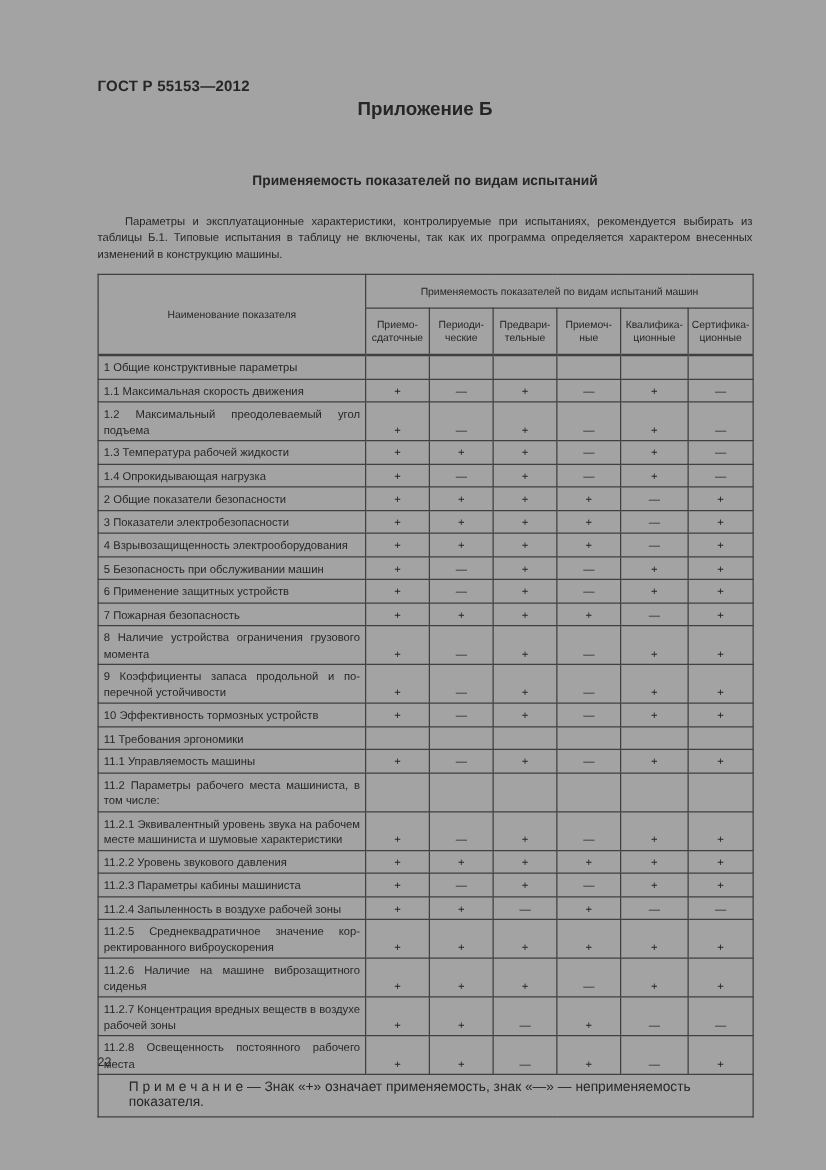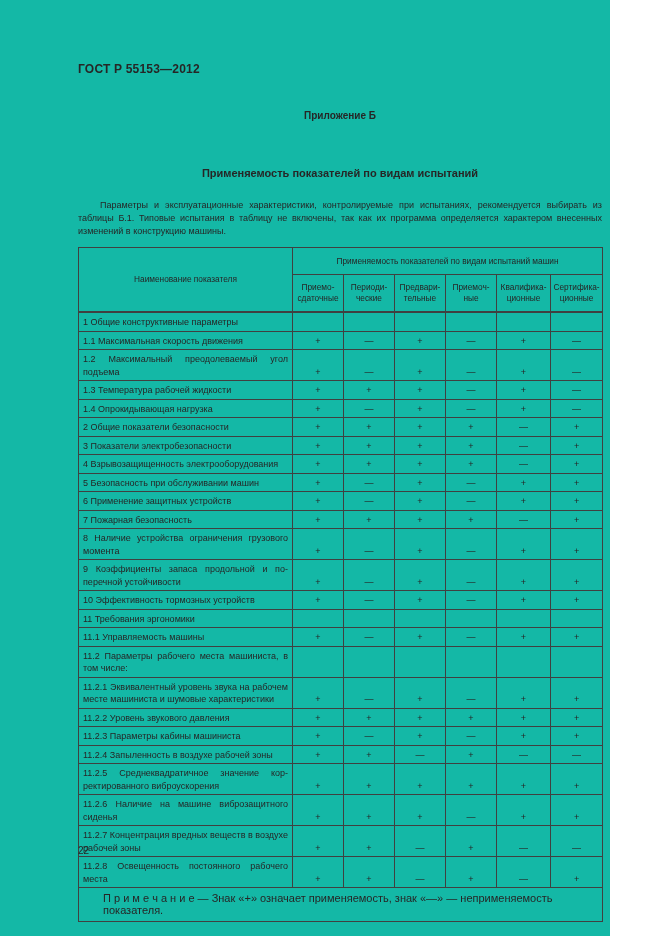--- a/index.html
+++ b/index.html
@@ -1,24 +1,24 @@
 <!DOCTYPE html>
 <html><head>
 <meta charset="utf-8">
 <style>
   html,body{margin:0;padding:0;}
   body{
     width:661px;height:936px;background:#ffffff;
     font-family:"Liberation Sans","DejaVu Sans",sans-serif;
     color:#262626;
   }
-  .page{position:relative;width:610px;height:936px;overflow:hidden;background:#14b8a6;}
+  .page{position:relative;width:661px;height:936px;overflow:hidden;background:#a3a3a3;}
   .content{position:absolute;left:78px;top:62px;width:524px;}
   .doc-number{font-weight:bold;font-size:12px;letter-spacing:.2px;}
-  .appendix{margin-top:32px;text-align:center;font-weight:bold;font-size:10px;line-height:15px;}
+  .appendix{margin-top:4px;text-align:center;font-weight:bold;font-size:15px;line-height:15px;}
   .title{margin-top:44px;text-align:center;font-weight:bold;font-size:11px;}
   .intro{margin-top:20px;font-size:9px;line-height:13px;text-align:justify;text-indent:22px;
          -webkit-hyphens:manual;hyphens:manual;}
   .caption{margin-top:9px;font-size:9px;line-height:12px;}
   table.b1{margin-top:3px;border-collapse:collapse;width:524px;table-layout:fixed;}
   table.b1 th,table.b1 td{border:1px solid #404040;font-weight:normal;}
   thead th{font-size:8.3px;text-align:center;vertical-align:middle;padding:2px 1px;line-height:11px;}
   thead th.group{height:22px;}
   thead th.sub{height:32px;}
   thead tr:last-child th, thead th[rowspan]{border-bottom:2px solid #404040;}

